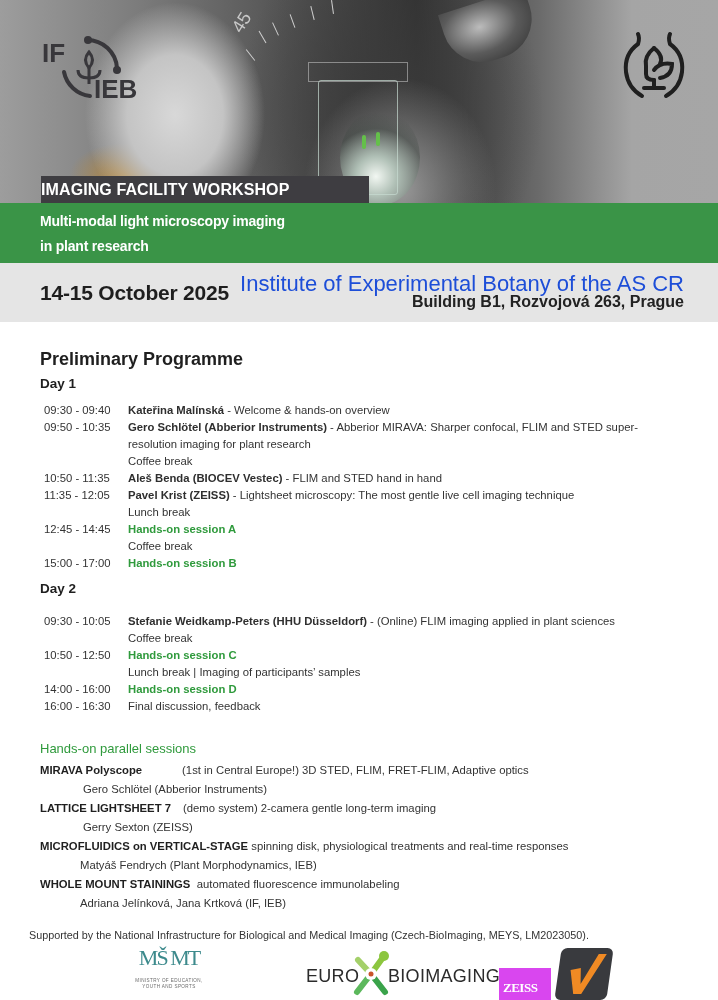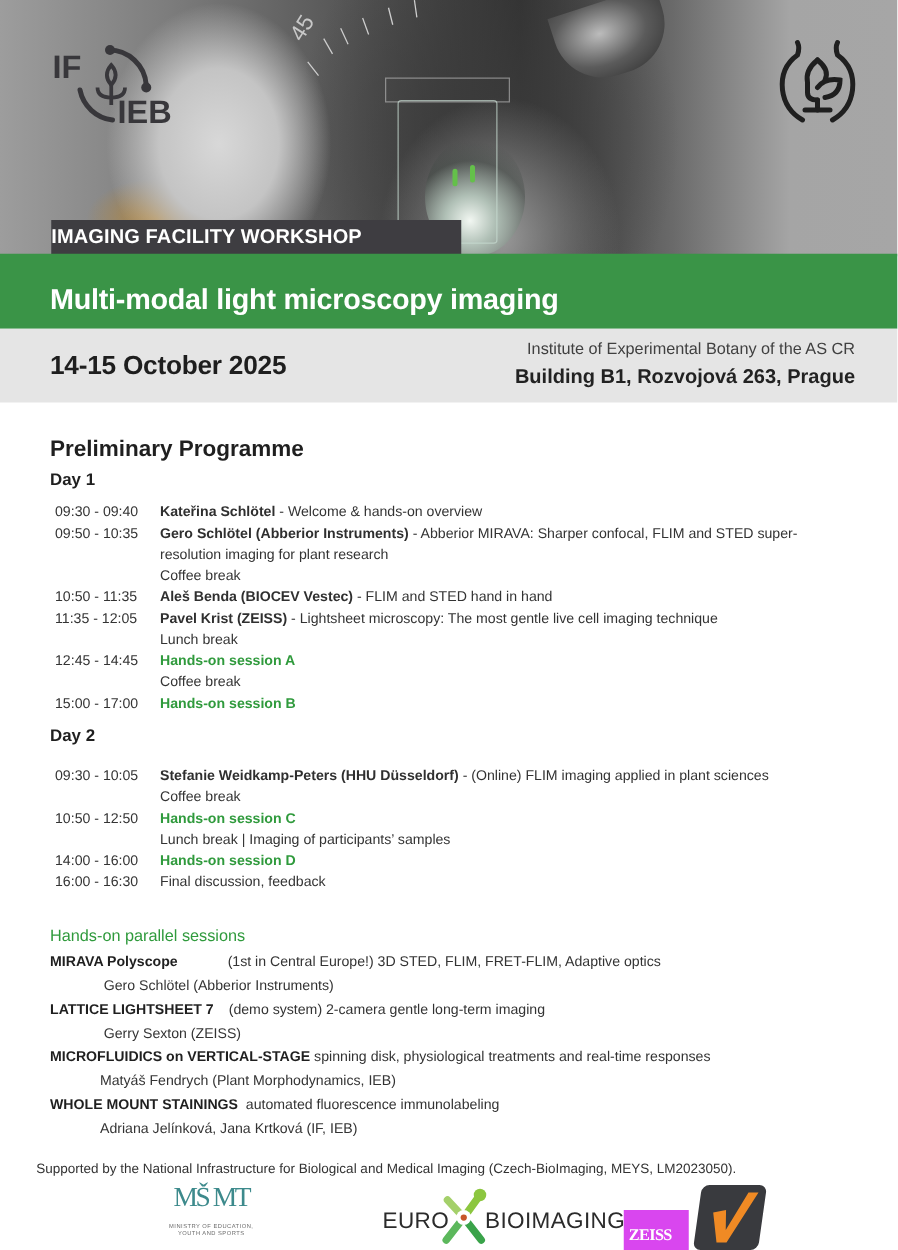--- a/index.html
+++ b/index.html
@@ -31,27 +31,27 @@
   
   .kicker {
     position: absolute; left: 41px; top: 176px; width: 328px; height: 28px;
     background: #3e3d41; color: #ffffff; font-weight: 700; font-size: 16px;
     display: flex; align-items: center; letter-spacing: 0.1px;
   }
   .title-band {
     position: absolute; left: 0; top: 203px; width: 718px; height: 60px;
     background: #3a9447; color: #ffffff; padding: 6px 0 0 40px;
   }
-  .title-band .line { font-weight: 700; font-size: 23px; line-height: 25px; letter-spacing: -0.2px; margin-top: 18px; }
+  .title-band .line { font-weight: 700; font-size: 14px; line-height: 25px; letter-spacing: -0.2px; }
   .info-band {
     position: absolute; left: 0; top: 263px; width: 718px; height: 59px;
     background: #e5e5e5;
   }
   .info-band .date { position: absolute; left: 40px; top: 18px; font-weight: 700; font-size: 21px; color: #1e1e1e; letter-spacing: -0.2px; }
-  .info-band .inst { position: absolute; right: 34px; top: 8px; font-size: 13px; color: #404040; text-align: right; font-weight: 300; }
+  .info-band .inst { position: absolute; right: 34px; top: 8px; font-size: 22px; color: #1d4ed8; text-align: right; font-weight: 300; }
   .info-band .addr { position: absolute; right: 34px; top: 30px; font-size: 16px; color: #222; font-weight: 700; text-align: right; }
 
   
   .prog-title { position: absolute; left: 40px; top: 349px; font-size: 18px; font-weight: 700; color: #1f1f1f; }
   .day-title { position: absolute; left: 40px; font-size: 13.5px; font-weight: 700; color: #1f1f1f; }
   .row { position: absolute; left: 44px; font-size: 11.3px; line-height: 17px; color: #333; white-space: nowrap; }
   .row .time { display: inline-block; width: 84px; }
   .row b { color: #2f2f2f; }
   .row .green { color: #2f9a3c; font-weight: 700; }
   .row.indent { left: 128px; }
@@ -139,21 +139,21 @@
   <div class="date">14-15 October 2025</div>
   <div class="inst">Institute of Experimental Botany of the AS CR</div>
   <div class="addr">Building B1, Rozvojová 263, Prague</div>
 </div>
 
 <div class="prog-title">Preliminary Programme</div>
 
 <div class="day-title" style="top:376px">Day 1</div>
 
 <div class="row" style="top:402px">
-  <span class="time">09:30 - 09:40</span><b>Kateřina Schlötel</b><span> - Welcome &amp; hands-on overview</span>
+  <span class="time">09:30 - 09:40</span><b>Kateřina Malínská</b><span> - Welcome &amp; hands-on overview</span>
 </div>
 <div class="row" style="top:419px">
   <span class="time">09:50 - 10:35</span><b>Gero Schlötel (Abberior Instruments)</b><span> - Abberior MIRAVA: Sharper confocal, FLIM and STED super-</span>
 </div>
 <div class="row indent" style="top:436px">resolution imaging for plant research</div>
 <div class="row indent" style="top:453px">Coffee break</div>
 <div class="row" style="top:470px">
   <span class="time">10:50 - 11:35</span><b>Aleš Benda (BIOCEV Vestec)</b><span> - FLIM and STED hand in hand</span>
 </div>
 <div class="row" style="top:487px">

